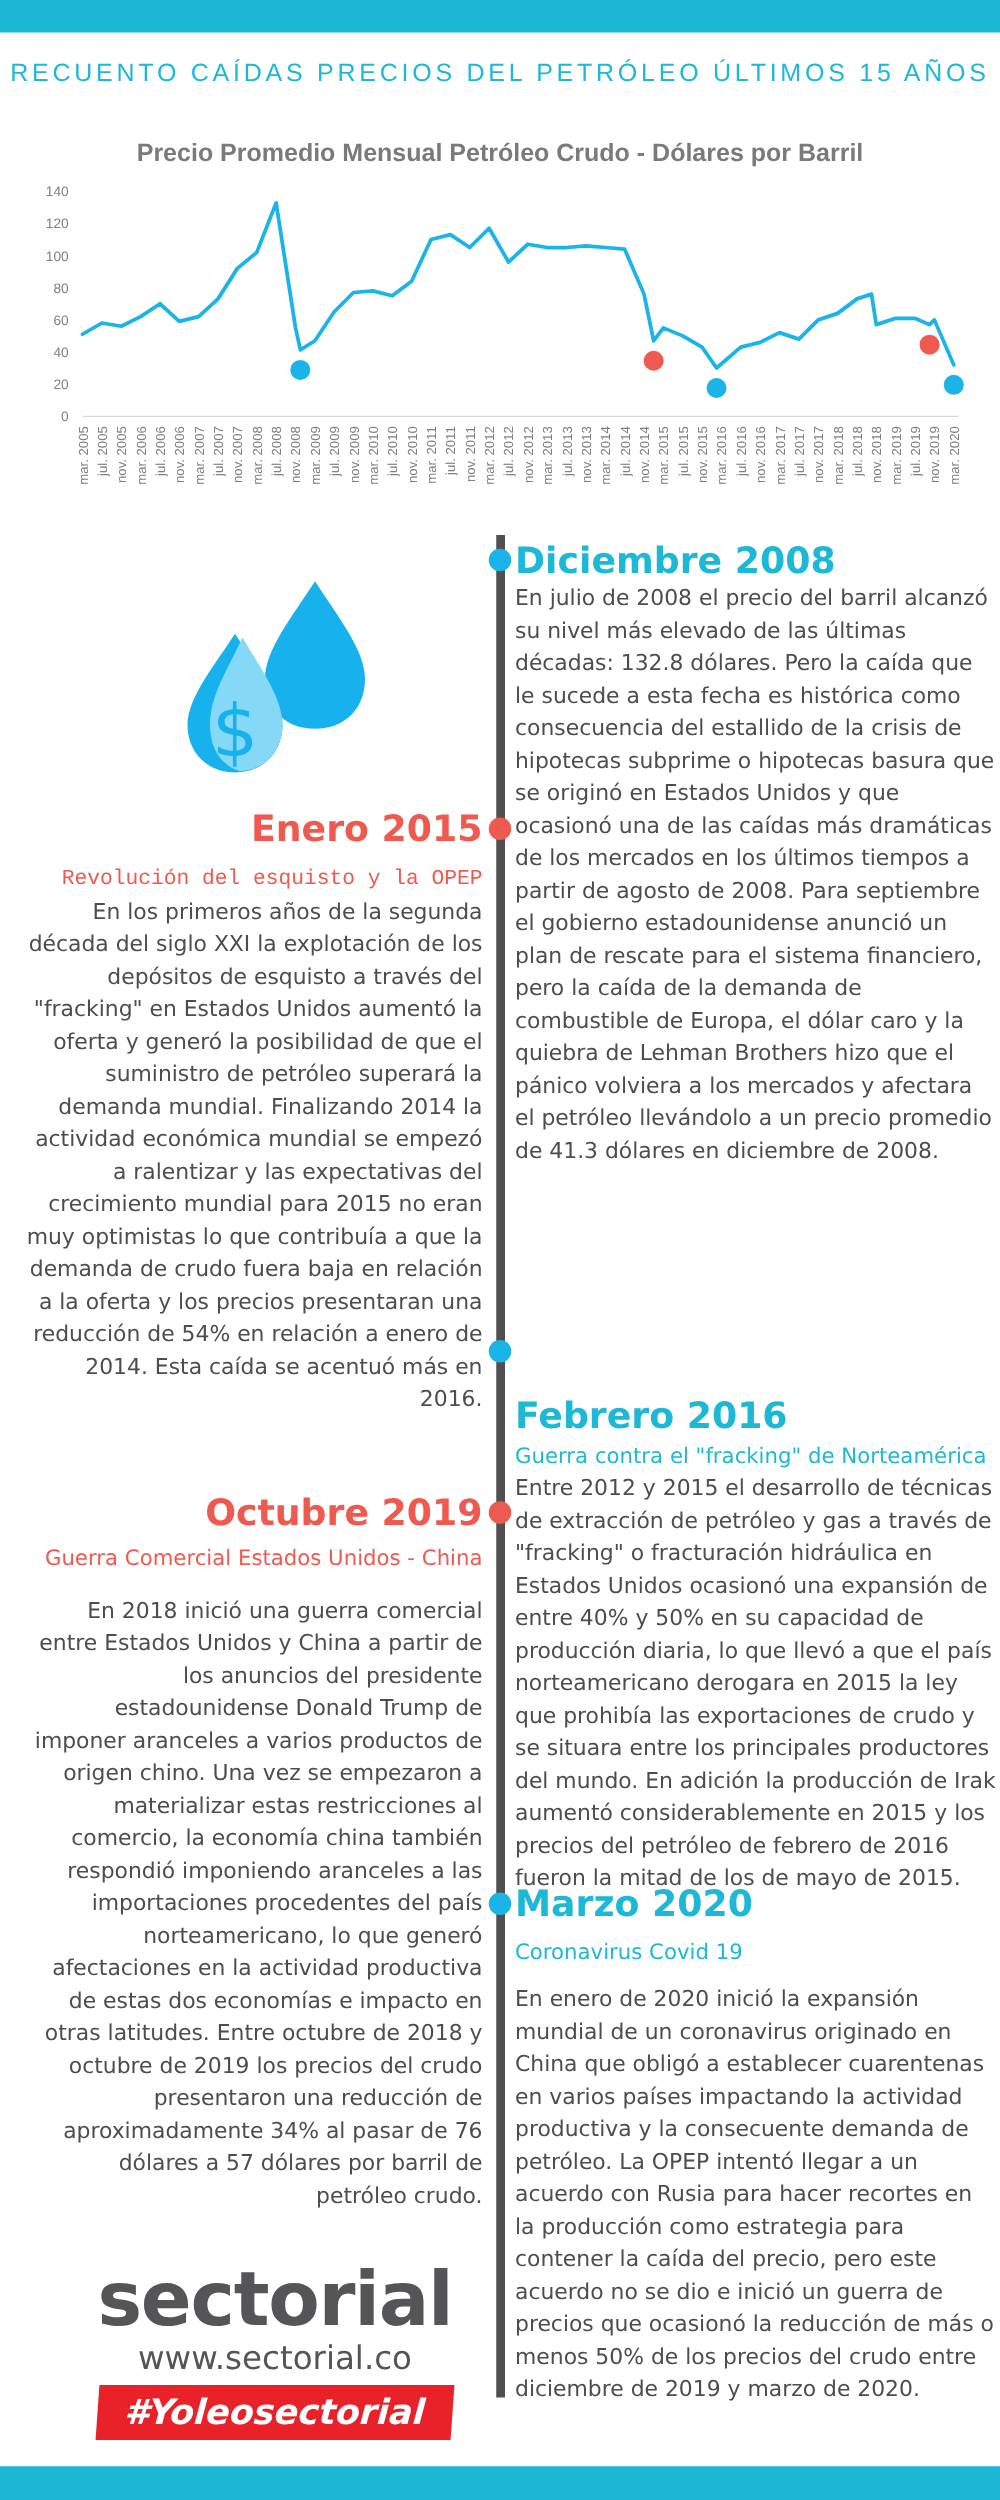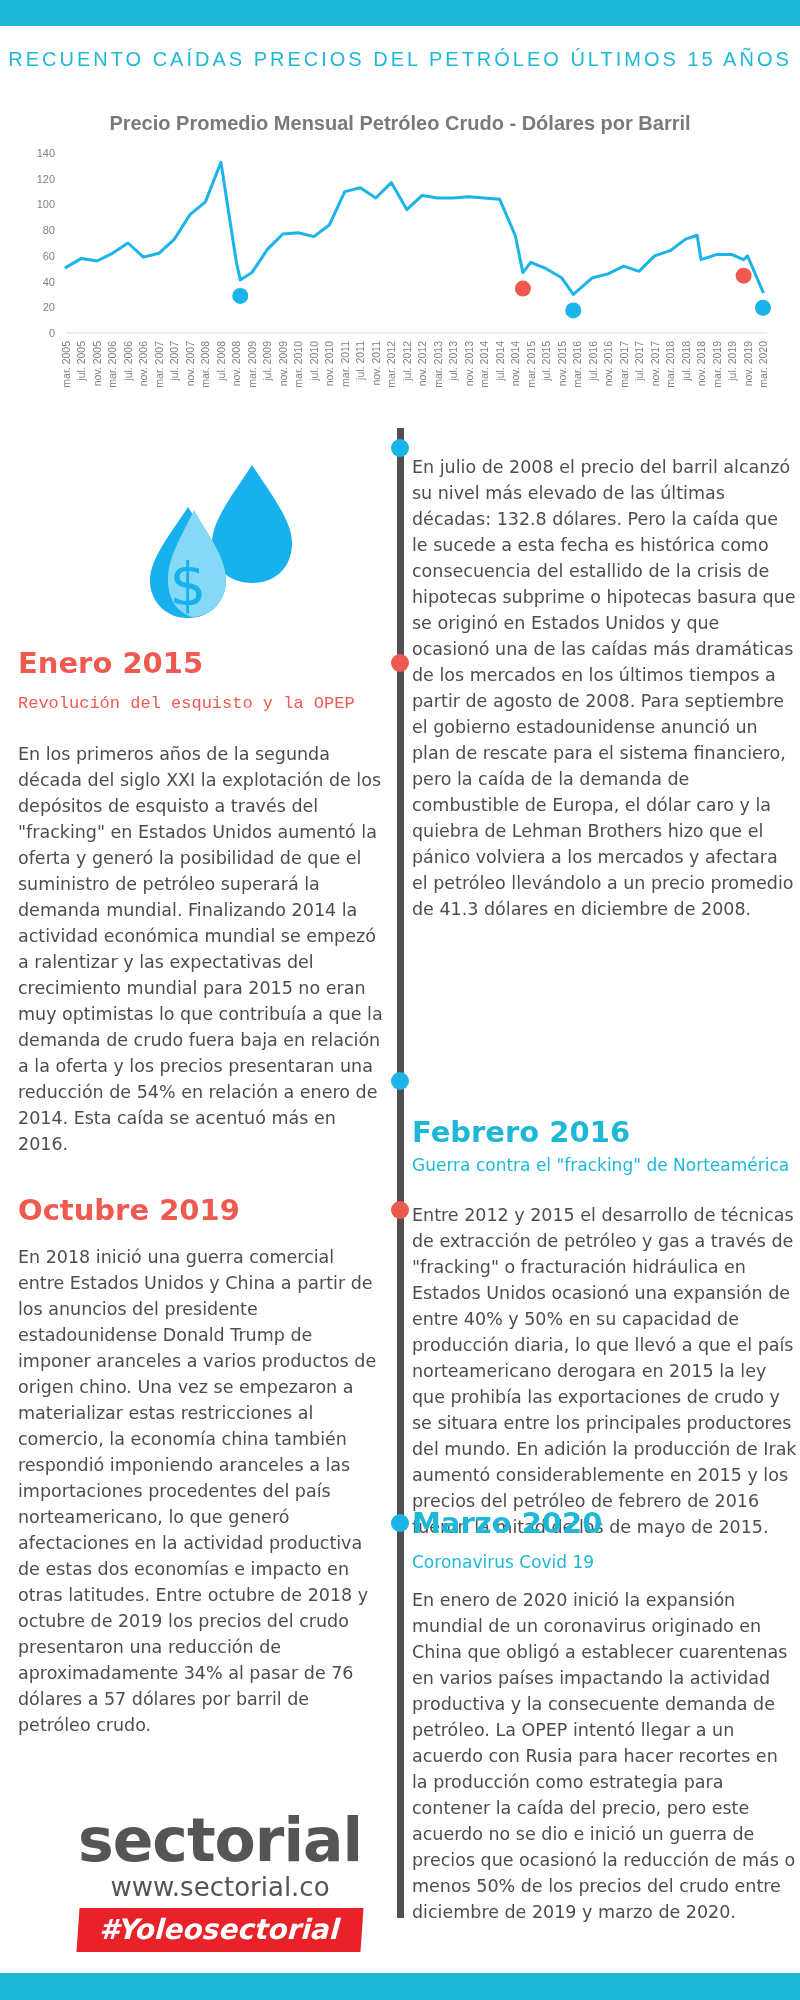--- a/index.html
+++ b/index.html
@@ -14,23 +14,23 @@
   .xtick { font-family: "Liberation Sans", sans-serif; font-size: 10.5px; fill: #808080; }
 
   .timeline-line { position: absolute; left: 397px; top: 428px; width: 7px; height: 1490px; background: #505050; }
   .dot { position: absolute; width: 18px; height: 18px; border-radius: 50%; }
   .dot.blue { background: #1bb4e8; }
   .dot.red { background: #ef5a50; }
 
   .event { position: absolute; }
   .event .date { font-family: "DejaVu Sans", sans-serif; font-weight: bold; font-size: 29px; line-height: 36px; }
   .event .sub { font-family: "DejaVu Sans", sans-serif; font-size: 17px; line-height: 26px; margin-top: 2px; }
-  .event .body { font-family: "DejaVu Sans", sans-serif; font-size: 17.5px; line-height: 26px; color: #4d4d4d; margin-top: 24px; }
+  .event .body { font-family: "DejaVu Sans", sans-serif; font-size: 17.5px; line-height: 26px; color: #4d4d4d; margin-top: 0; }
   .event.right { left: 412px; width: 386px; text-align: left; }
-  .event.left { left: 18px; width: 368px; }
+  .event.left { left: 18px; width: 368px; text-align: right; }
   .event.right .date, .event.right .sub { color: #1eb8d7; }
   .event.left .date, .event.left .sub { color: #ef5a50; }
 
   .drops { position: absolute; left: 140px; top: 440px; width: 160px; height: 180px; }
 
   .logo { position: absolute; left: 60px; top: 1810px; width: 320px; height: 160px; text-align: center; }
   .logo-word { font-family: "DejaVu Sans", sans-serif; font-weight: bold; font-size: 60px; color: #555558; line-height: 60px; letter-spacing: -1px; }
   .logo-url { font-family: "DejaVu Sans", sans-serif; font-size: 26px; color: #555558; line-height: 30px; margin-top: 2px; }
   .logo-tag { display: inline-block; margin-top: 6px; background: #e82228; color: #ffffff; font-family: "DejaVu Sans", sans-serif; font-weight: bold; font-style: italic; font-size: 28px; line-height: 44px; padding: 0 22px; transform: skewX(-4deg); }
 </style>
@@ -118,37 +118,39 @@
 </div>
 
 <div class="timeline-line"></div>
 <div class="dot blue" style="left:391px; top:439px;"></div>
 <div class="dot red" style="left:391px; top:654px;"></div>
 <div class="dot blue" style="left:391px; top:1072px;"></div>
 <div class="dot red" style="left:391px; top:1201px;"></div>
 <div class="dot blue" style="left:391px; top:1514px;"></div>
 
 <div class="event right" style="top:430px;">
+  <div class="date">Diciembre 2008</div>
   <div class="body">En julio de 2008 el precio del barril alcanzó su nivel más elevado de las últimas décadas: 132.8 dólares. Pero la caída que le sucede a esta fecha es histórica como consecuencia del estallido de la crisis de hipotecas subprime o hipotecas basura que se originó en Estados Unidos y que ocasionó una de las caídas más dramáticas de los mercados en los últimos tiempos a partir de agosto de 2008. Para septiembre el gobierno estadounidense anunció un plan de rescate para el sistema financiero, pero la caída de la demanda de combustible de Europa, el dólar caro y la quiebra de Lehman Brothers hizo que el pánico volviera a los mercados y afectara el petróleo llevándolo a un precio promedio de 41.3 dólares en diciembre de 2008.</div>
 </div>
 
 <div class="event left" style="top:645px;">
   <div class="date">Enero 2015</div>
   <div class="sub" style="margin-top:10px;font-family:Liberation Mono, monospace;">Revolución del esquisto y la OPEP</div>
   <div class="body">En los primeros años de la segunda década del siglo XXI la explotación de los depósitos de esquisto a través del "fracking" en Estados Unidos aumentó la oferta y generó la posibilidad de que el suministro de petróleo superará la demanda mundial. Finalizando 2014 la actividad económica mundial se empezó a ralentizar y las expectativas del crecimiento mundial para 2015 no eran muy optimistas lo que contribuía a que la demanda de crudo fuera baja en relación a la oferta y los precios presentaran una reducción de 54% en relación a enero de 2014. Esta caída se acentuó más en 2016.</div>
 </div>
 
 <div class="event right" style="top:1114px;">
   <div class="date">Febrero 2016</div>
   <div class="sub" style="white-space:nowrap;">Guerra contra el "fracking" de Norteamérica</div>
   <div class="body">Entre 2012 y 2015 el desarrollo de técnicas de extracción de petróleo y gas a través de "fracking" o fracturación hidráulica en Estados Unidos ocasionó una expansión de entre 40% y 50% en su capacidad de producción diaria, lo que llevó a que el país norteamericano derogara en 2015 la ley que prohibía las exportaciones de crudo y se situara entre los principales productores del mundo. En adición la producción de Irak aumentó considerablemente en 2015 y los precios del petróleo de febrero de 2016 fueron la mitad de los de mayo de 2015.</div>
 </div>
 
 <div class="event left" style="top:1192px;">
   <div class="date">Octubre 2019</div>
+  <div class="sub" style="margin-top:6px;">Guerra Comercial Estados Unidos - China</div>
   <div class="body" style="margin-top:16px;">En 2018 inició una guerra comercial entre Estados Unidos y China a partir de los anuncios del presidente estadounidense Donald Trump de imponer aranceles a varios productos de origen chino. Una vez se empezaron a materializar estas restricciones al comercio, la economía china también respondió imponiendo aranceles a las importaciones procedentes del país norteamericano, lo que generó afectaciones en la actividad productiva de estas dos economías e impacto en otras latitudes. Entre octubre de 2018 y octubre de 2019 los precios del crudo presentaron una reducción de aproximadamente 34% al pasar de 76 dólares a 57 dólares por barril de petróleo crudo.</div>
 </div>
 
 <div class="event right" style="top:1505px;">
   <div class="date">Marzo 2020</div>
   <div class="sub" style="margin-top:8px;">Coronavirus Covid 19</div>
   <div class="body" style="margin-top:12px;">En enero de 2020 inició la expansión mundial de un coronavirus originado en China que obligó a establecer cuarentenas en varios países impactando la actividad productiva y la consecuente demanda de petróleo. La OPEP intentó llegar a un acuerdo con Rusia para hacer recortes en la producción como estrategia para contener la caída del precio, pero este acuerdo no se dio e inició un guerra de precios que ocasionó la reducción de más o menos 50% de los precios del crudo entre diciembre de 2019 y marzo de 2020.</div>
 </div>
 
 <div class="logo">

